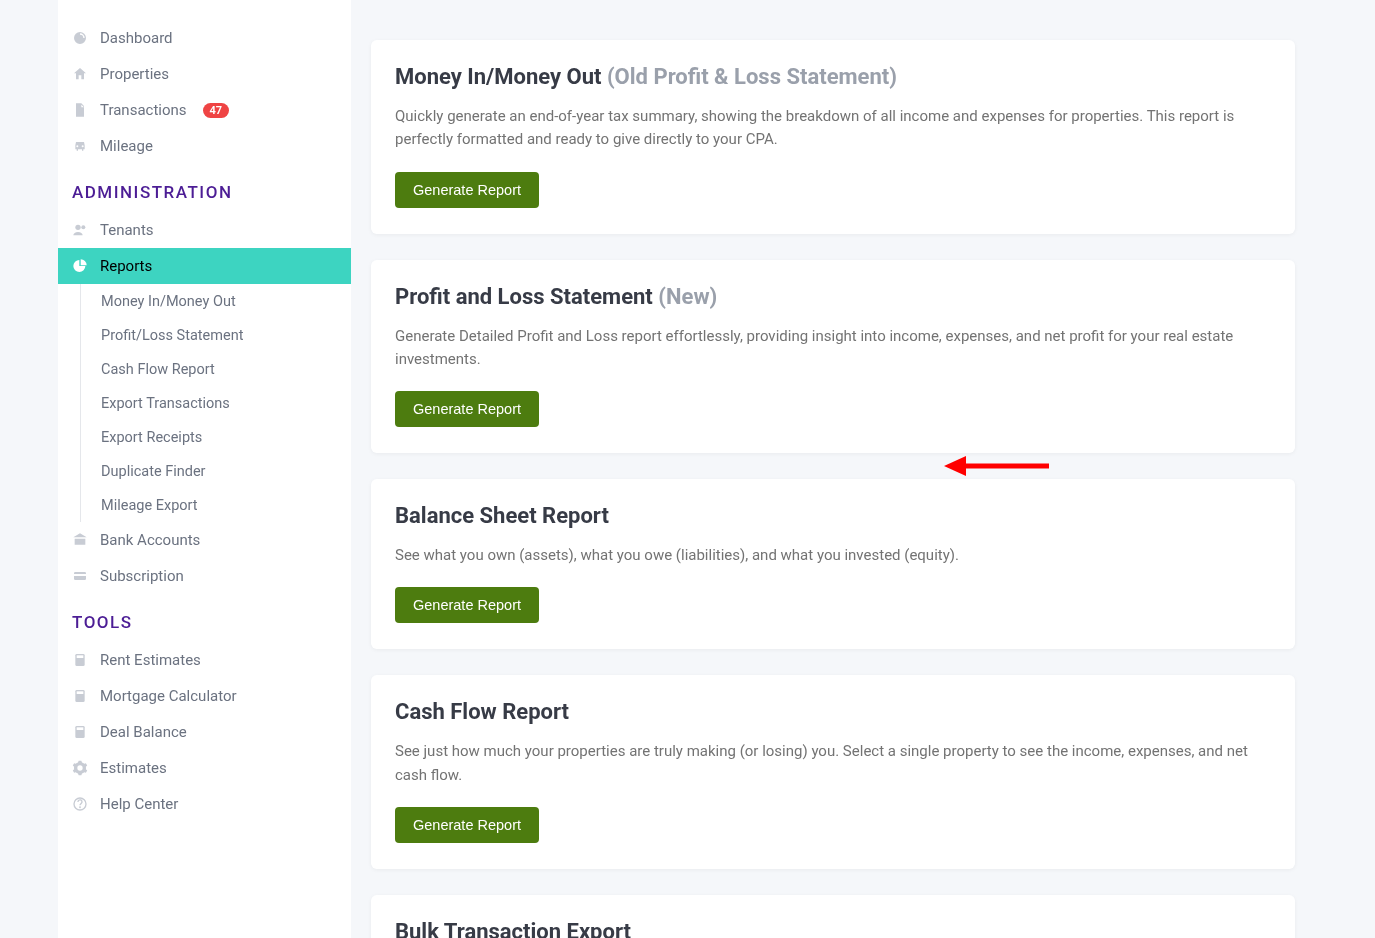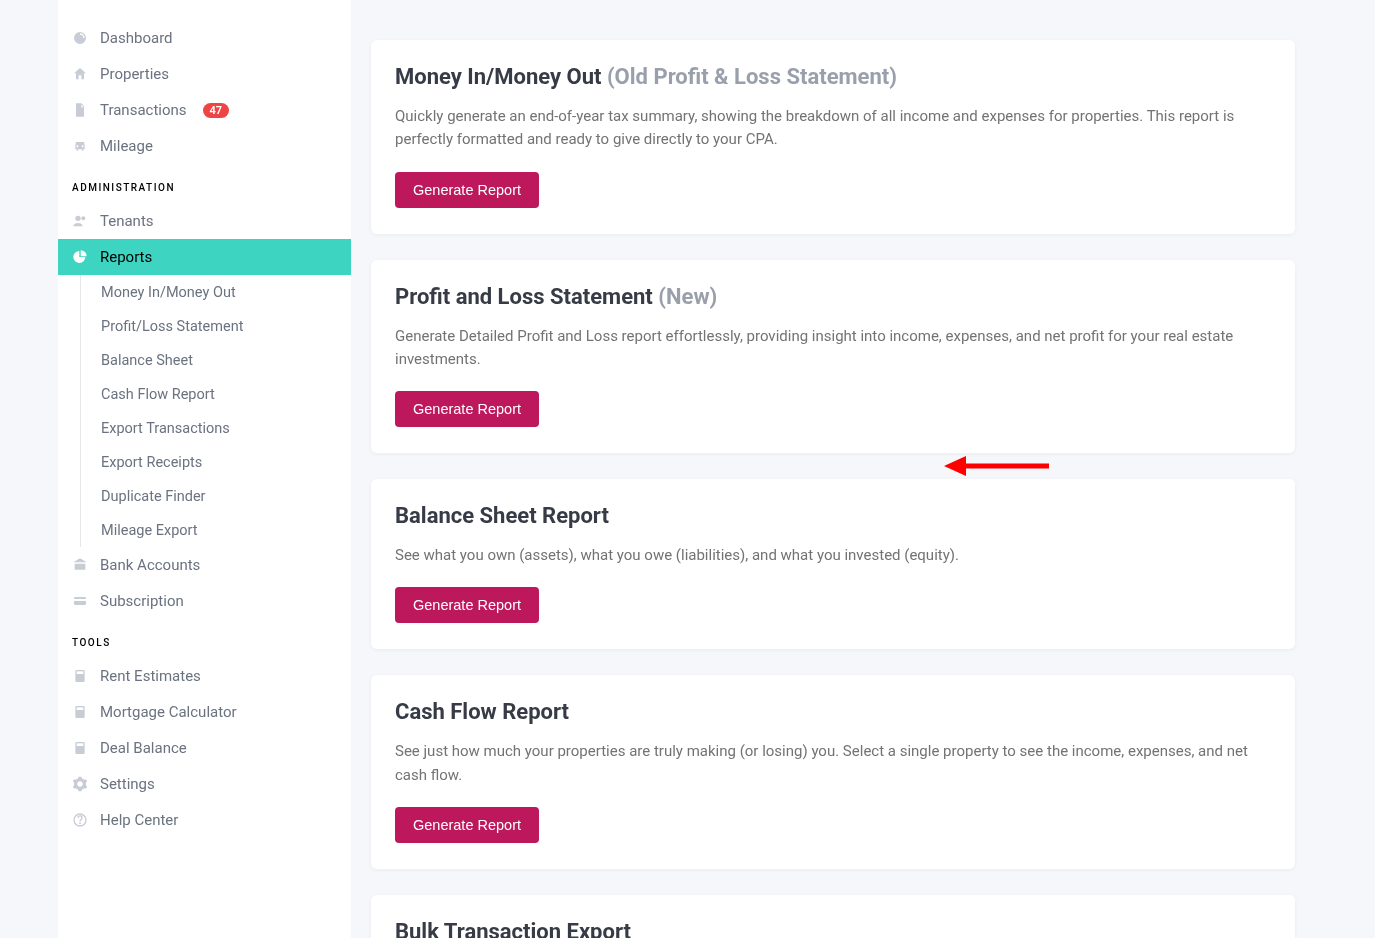--- a/index.html
+++ b/index.html
@@ -45,23 +45,23 @@
 .nav-badge {
   background: #ef4444;
   color: #fff;
   font-size: 11px;
   padding: 1px 7px;
   border-radius: 9px;
   font-weight: 600;
   margin-left: 4px;
 }
 .section-header {
-  font-size: 10px;
+  font-size: 17px;
   letter-spacing: 1.5px;
-  color: #000000;
+  color: #4c1d95;
   padding: 18px 14px 10px 14px;
   font-weight: 500;
 }
 .subnav {
   margin-left: 22px;
   border-left: 1px solid #e5e7eb;
 }
 .subnav .nav-item {
   padding: 8.5px 14px 8.5px 20px;
   font-size: 14.5px;
@@ -89,21 +89,21 @@
   color: #9aa0ab;
   font-weight: 700;
 }
 .card p {
   font-size: 15px;
   color: #737373;
   line-height: 1.55;
   margin-bottom: 20px;
 }
 .btn {
-  background: #be185d;
+  background: #4d7c0f;
   color: #fff;
   border: none;
   padding: 10px 18px;
   font-size: 14.5px;
   border-radius: 4px;
   cursor: pointer;
 }
 .arrow-overlay {
   position: absolute;
   top: 451px;
@@ -174,23 +174,20 @@
       <span>Reports</span>
     </div>
     <div class="subnav">
       <div class="nav-item">
           <span>Money In/Money Out</span>
         </div>
       <div class="nav-item">
           <span>Profit/Loss Statement</span>
         </div>
       <div class="nav-item">
-          <span>Balance Sheet</span>
-        </div>
-      <div class="nav-item">
           <span>Cash Flow Report</span>
         </div>
       <div class="nav-item">
           <span>Export Transactions</span>
         </div>
       <div class="nav-item">
           <span>Export Receipts</span>
         </div>
       <div class="nav-item">
           <span>Duplicate Finder</span>
@@ -245,21 +242,21 @@
         </span>
       <span>Deal Balance</span>
     </div>
 
     <div class="nav-item">
       <span class="icon">
           <svg viewBox="0 0 24 24" width="16" height="16" fill="currentColor">
             <path d="M12 8a4 4 0 100 8 4 4 0 000-8zm9 4a9 9 0 01-.2 2l2 1.6-2 3.4-2.4-.8a9 9 0 01-3.4 2L14 23h-4l-1-2.8a9 9 0 01-3.4-2l-2.4.8-2-3.4 2-1.6A9 9 0 013 12c0-.7.1-1.3.2-2l-2-1.6 2-3.4 2.4.8a9 9 0 013.4-2L10 1h4l1 2.8a9 9 0 013.4 2l2.4-.8 2 3.4-2 1.6c.1.7.2 1.3.2 2z"></path>
           </svg>
         </span>
-      <span>Settings</span>
+      <span>Estimates</span>
     </div>
     <div class="nav-item">
       <span class="icon">
           <svg viewBox="0 0 24 24" width="16" height="16" fill="none" stroke="currentColor" stroke-width="2">
             <circle cx="12" cy="12" r="9"></circle>
             <path d="M9 9a3 3 0 115 2c-1 1-2 1.5-2 3"></path>
             <circle cx="12" cy="17" r="0.5" fill="currentColor"></circle>
           </svg>
         </span>
       <span>Help Center</span>

